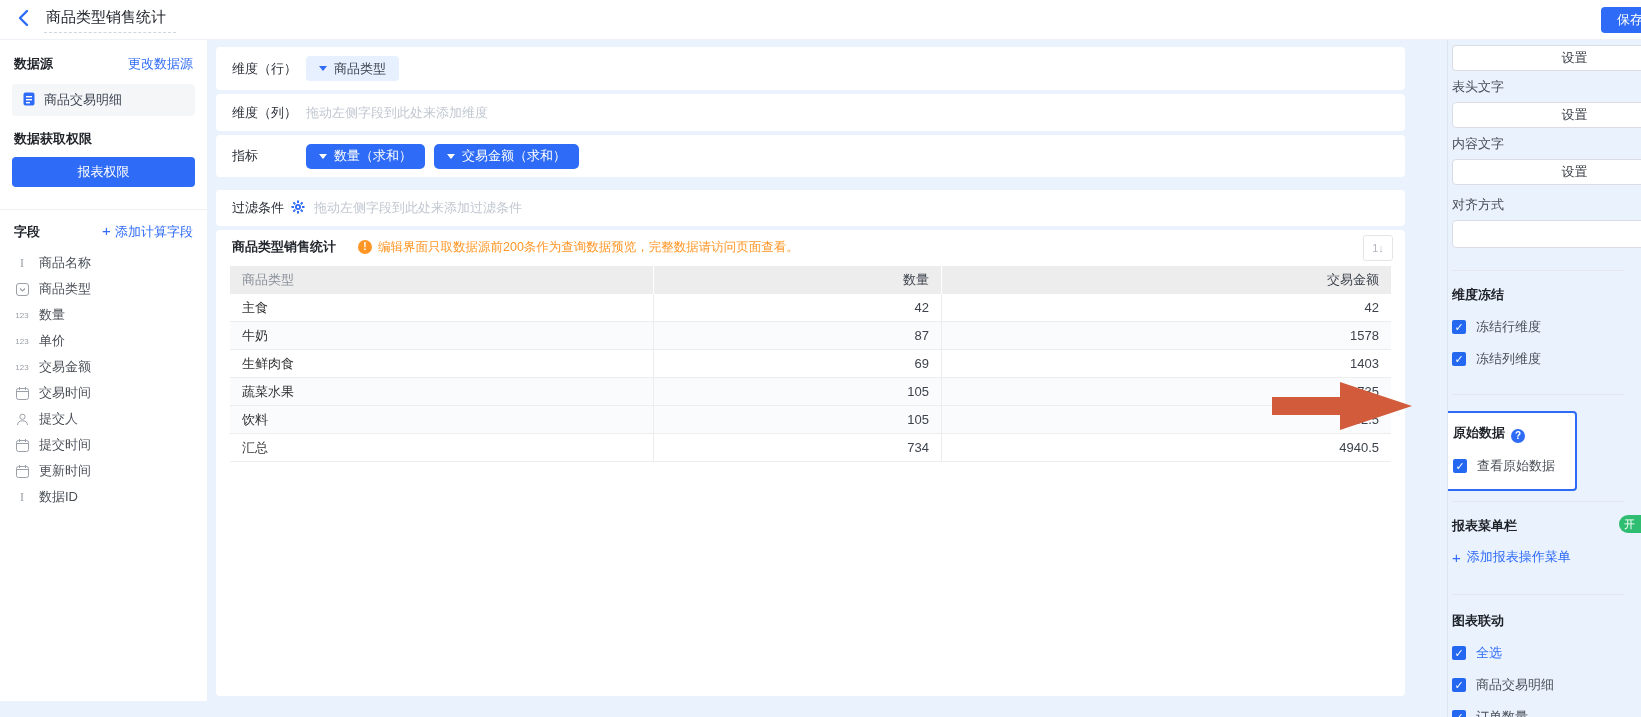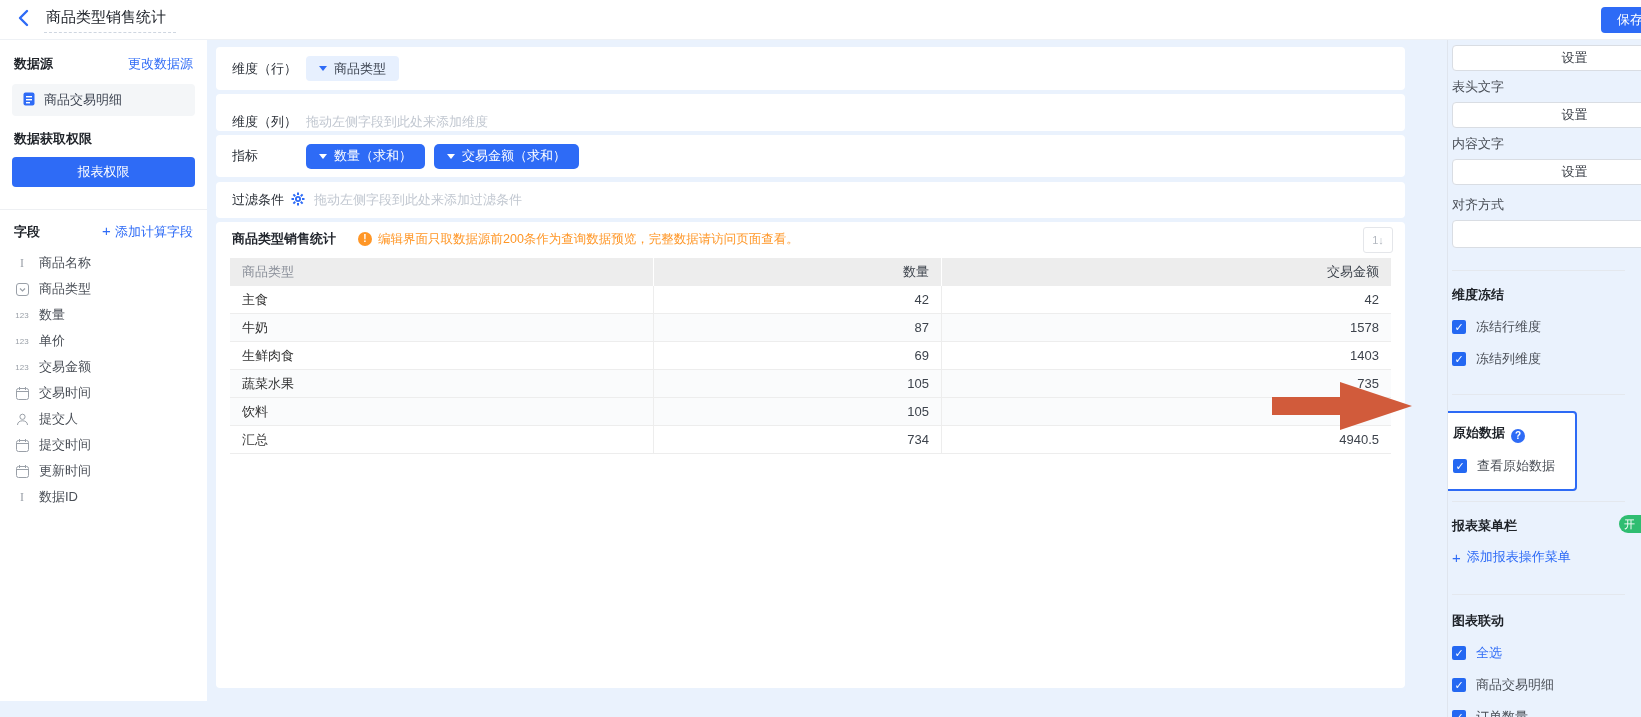--- a/index.html
+++ b/index.html
@@ -33,23 +33,23 @@
   .f-ic { width:16px; text-align:center; color:#9aa0a8; flex:none; display:flex; align-items:center; justify-content:center; }
   .f-ic.txt { font-family:"Liberation Serif",serif; font-size:12px; }
   .f-ic.num { font-size:8px; letter-spacing:0; }
 
   
   .main { position:absolute; left:207px; top:40px; width:1205px; bottom:0; }
   .card { background:#fff; border-radius:4px; margin:0 7px 0 9px; width:1189px; }
   .cfg-row { display:flex; align-items:center; padding:0 16px; }
   .cfg-label { width:74px; flex:none; color:#2b3038; }
   .c1 { margin-top:7px; height:43px; }
-  .c2 { margin-top:4px; height:37px;align-items:flex-end; }
+  .c2 { margin-top:4px; height:37px; }
   .c3 { margin-top:4px; height:42px; }
-  .c4 { margin-top:5px; height:36px;text-align:right; }
+  .c4 { margin-top:13px; height:36px;text-align:right; }
   .placeholder { color:#c2c8d1; }
   .tag-light { display:inline-flex; align-items:center; gap:7px; height:25px; padding:0 13px;
     background:#e7f0fe; border-radius:4px; color:#3c4350; cursor:pointer; }
   .tag-blue { display:inline-flex; align-items:center; gap:7px; height:25px; padding:0 13px;
     background:#2e6bf6; border-radius:5px; color:#fff; cursor:pointer; margin-right:9px; }
   .caret { width:0; height:0; border-left:4px solid transparent; border-right:4px solid transparent;
     border-top:5px solid #2e6bf6; }
   .tag-blue .caret { border-top-color:#fff; }
   .filter-label { display:flex; align-items:center; gap:7px; margin-right:9px; color:#2b3038; }
 

